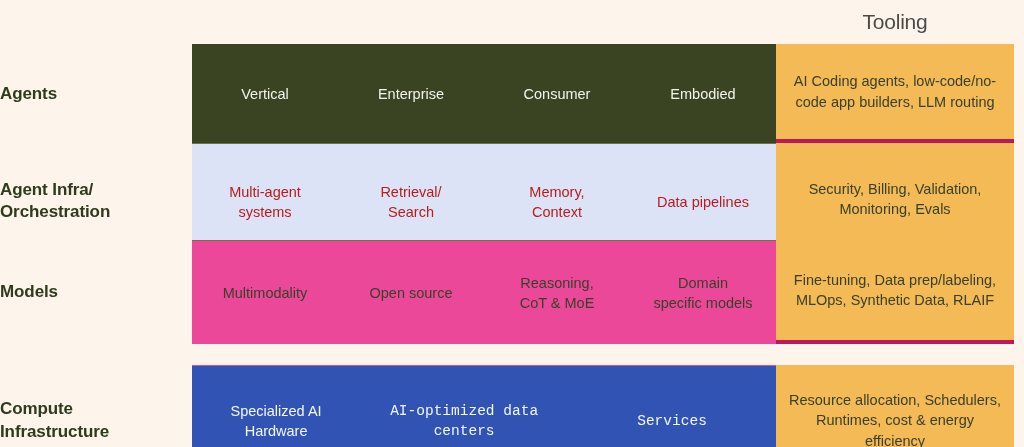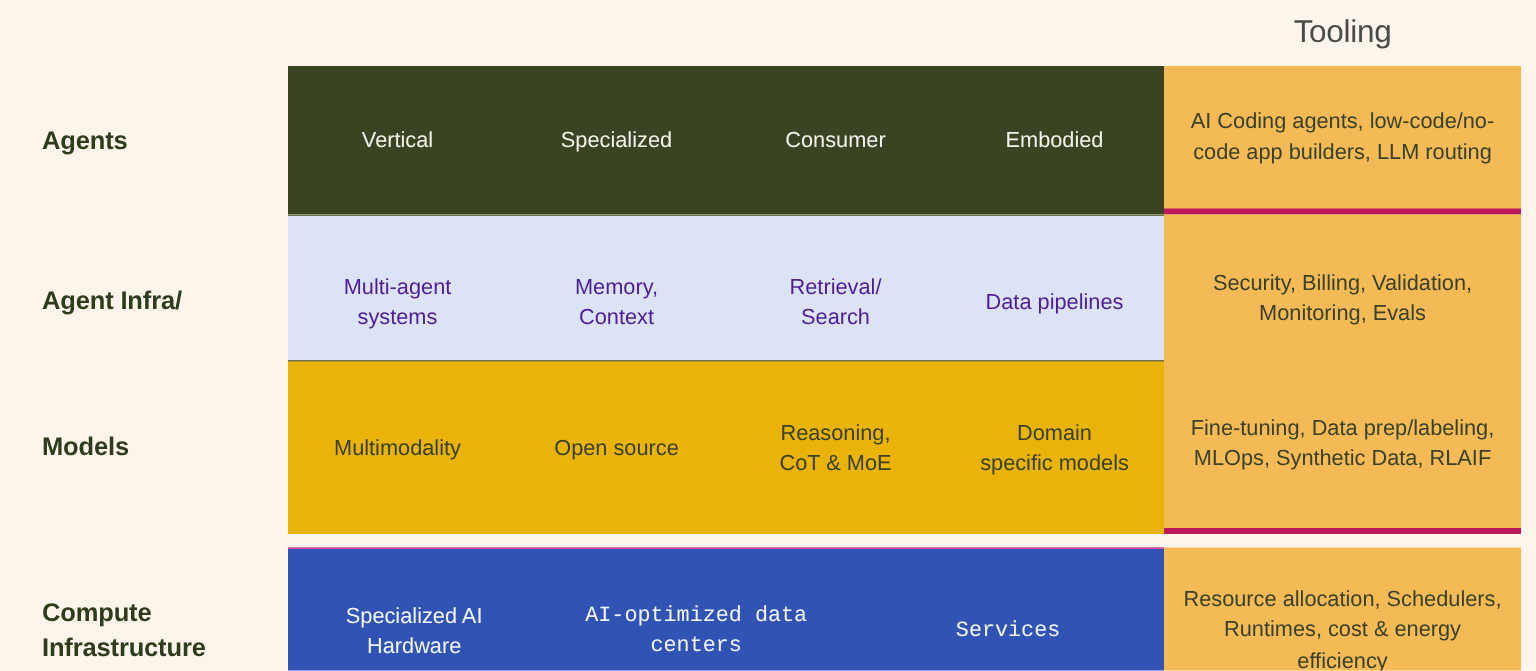--- a/index.html
+++ b/index.html
@@ -49,29 +49,28 @@
 
   .row {
     position: absolute;
     left: 0;
     width: 1024px;
     display: flex;
     align-items: stretch;
   }
   .row-0 { top: 0px;   height: 99px; }
   .row-1 { top: 99px;  height: 116px; }
-  .row-2 { top: 196px; height: 116px; }
+  .row-2 { top: 196px; height: 104px; }
   .row-3 { top: 292px; height: 111px; margin-top: 29px; }
 
   .row-label {
     width: 192px;
     flex: 0 0 192px;
     display: flex;
     align-items: center;
-    padding-left: 28px;
     box-sizing: border-box;
     color: #2E3B1C;
     font-size: 17px;
     font-weight: bold;
     line-height: 1.25;
     letter-spacing: -0.1px;
   }
 
   .cells {
     flex: 0 0 584px;
@@ -103,22 +102,22 @@
     padding: 0 12px;
     box-sizing: border-box;
     background: #F3BA55;
     color: #3A4029;
     border-bottom: 4px solid #be185d;
   }
   .row-3 .tooling-cell { border-bottom: none; }
 
   
   .band-agents        { background: #3A4422; color: #F3F3EC; }
-  .band-agent-infra   { background: #DDE3F7; color: #4c1d95; }
-  .band-models        { background: #eab308; color: #38402A; }
+  .band-agent-infra   { background: #DDE3F7; color: #b91c1c; }
+  .band-models        { background: #ec4899; color: #38402A; }
   .band-compute       { background: #3154B4; color: #F4F6FD; }
 
   .band-agent-infra, .band-models { border-top: 1px solid #6E7245; }
   .band-compute { border-top: 1px solid #ec4899; }
 
   .row-label-compute,
   .row-label-infra { line-height: 1.3; }
 </style>
 </head>
 <body>
@@ -126,37 +125,38 @@
 <div class="canvas">
 
   <div class="tooling-header">Tooling</div>
 
   <div class="matrix">
 
     <div class="row row-0">
       <div class="row-label">Agents</div>
       <div class="cells band-agents">
         <div class="cell">Vertical</div>
-        <div class="cell">Specialized</div>
+        <div class="cell">Enterprise</div>
         <div class="cell">Consumer</div>
         <div class="cell">Embodied</div>
       </div>
       <div class="tooling-cell">AI Coding agents, low-code/no-code app builders, LLM routing</div>
     </div>
 
     <div class="row row-1">
       <div class="row-label row-label-infra">
         <span>
           <span>Agent Infra/</span><br>
+          <span>Orchestration</span>
         </span>
       </div>
       <div class="cells band-agent-infra">
         <div class="cell">Multi-agent systems</div>
+        <div class="cell">Retrieval/ Search</div>
         <div class="cell">Memory, Context</div>
-        <div class="cell">Retrieval/ Search</div>
         <div class="cell">Data pipelines</div>
       </div>
       <div class="tooling-cell">Security, Billing, Validation, Monitoring, Evals</div>
     </div>
 
     <div class="row row-2">
       <div class="row-label">Models</div>
       <div class="cells band-models">
         <div class="cell">Multimodality</div>
         <div class="cell">Open source</div>

